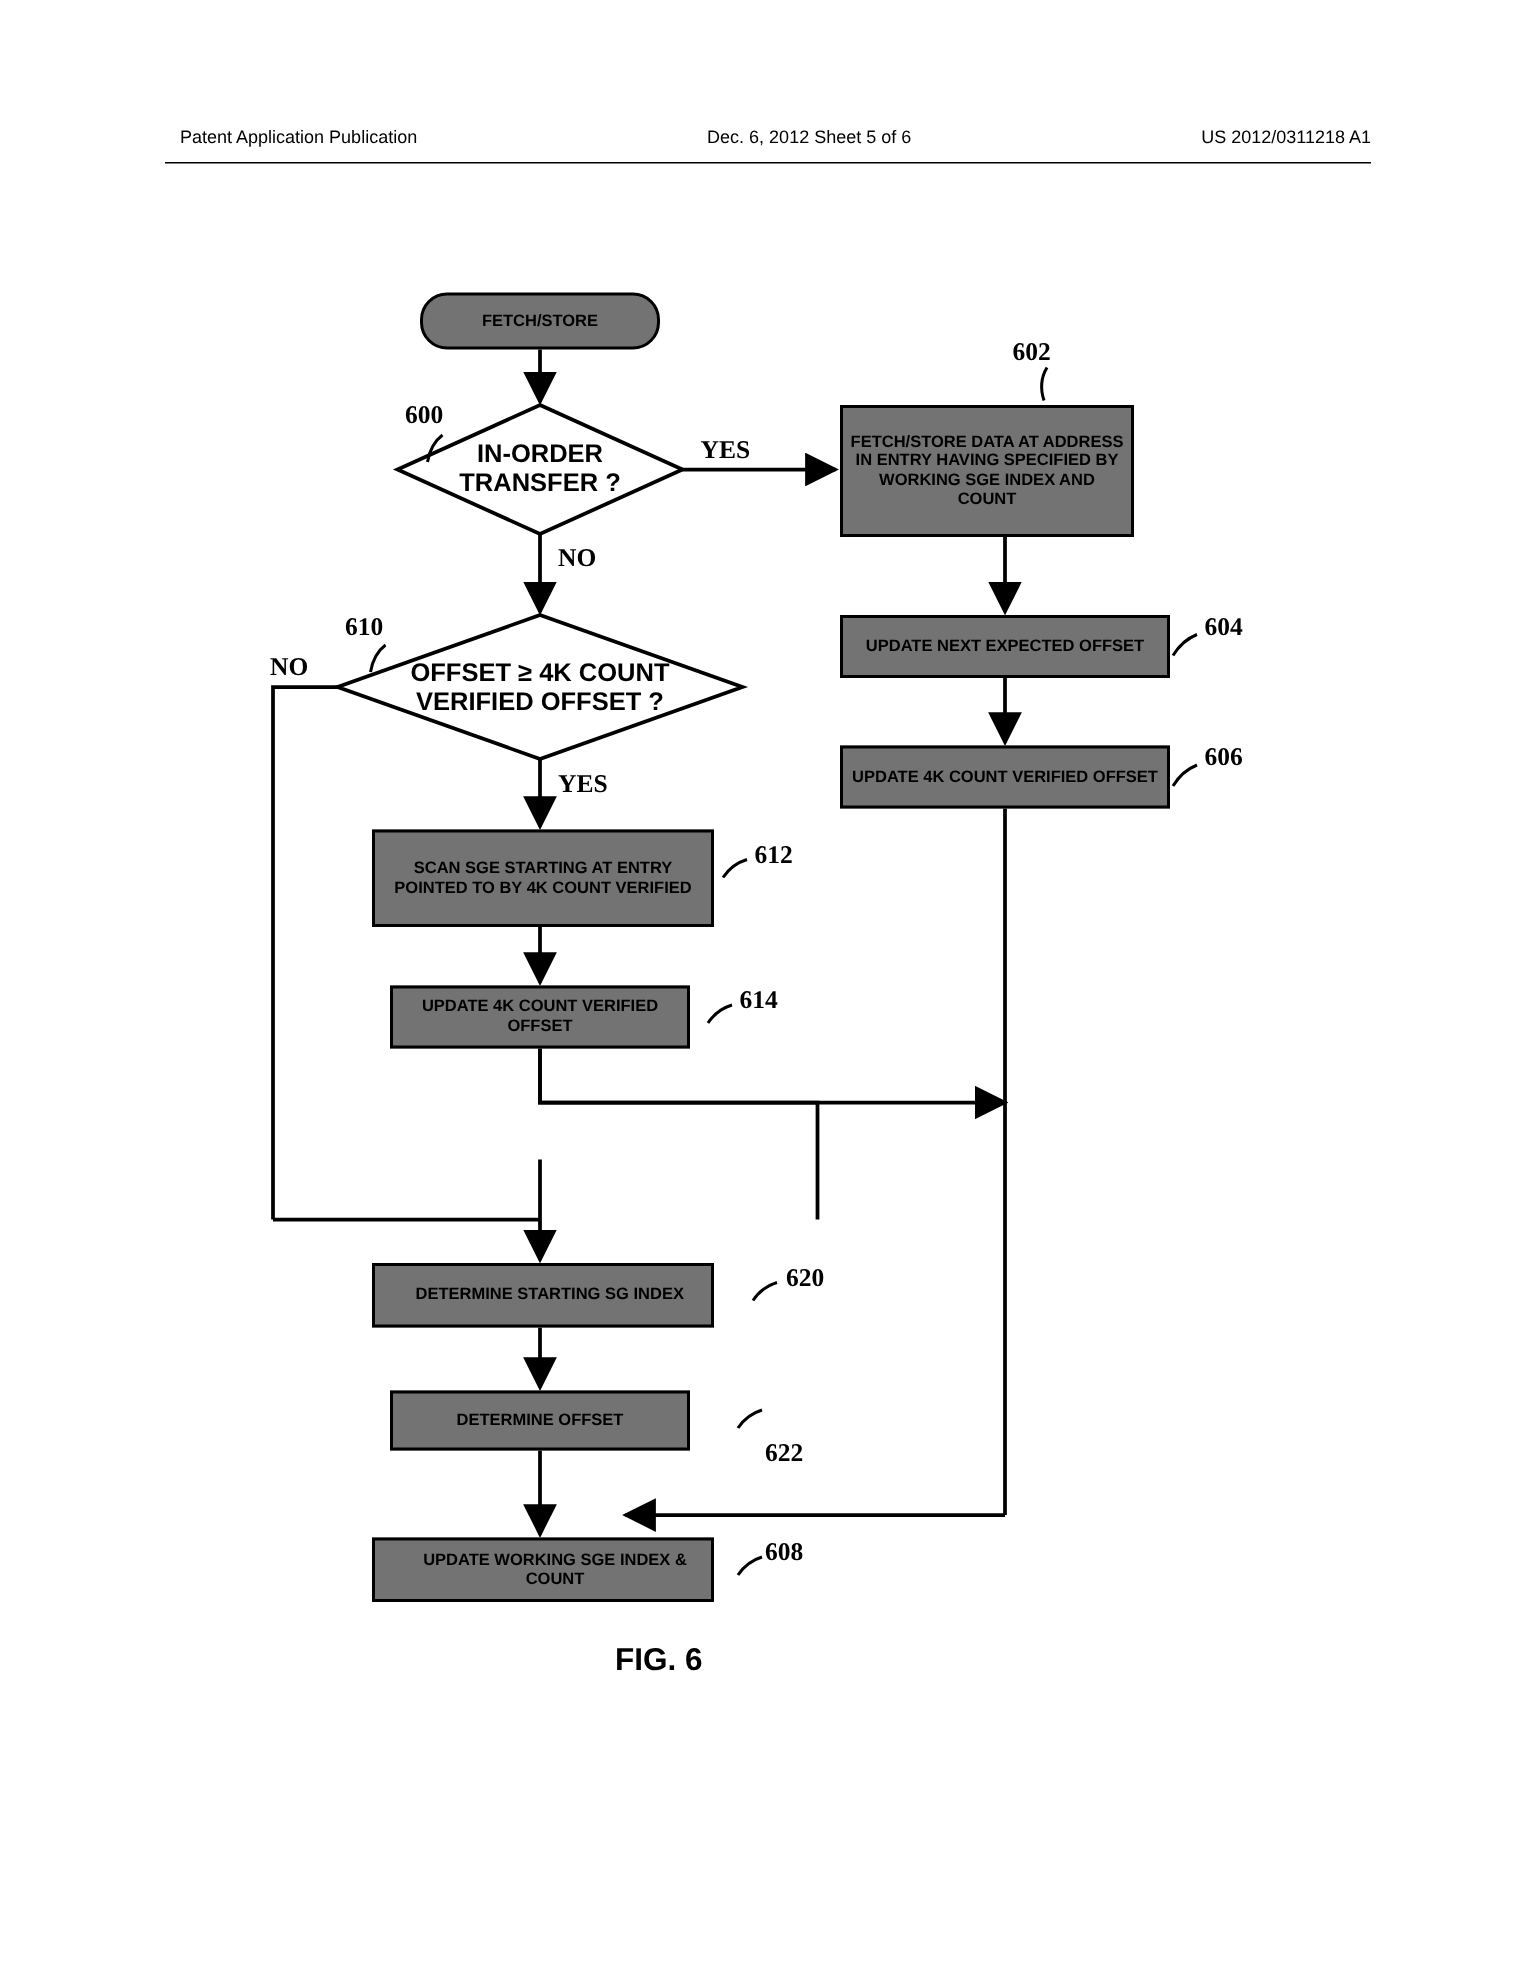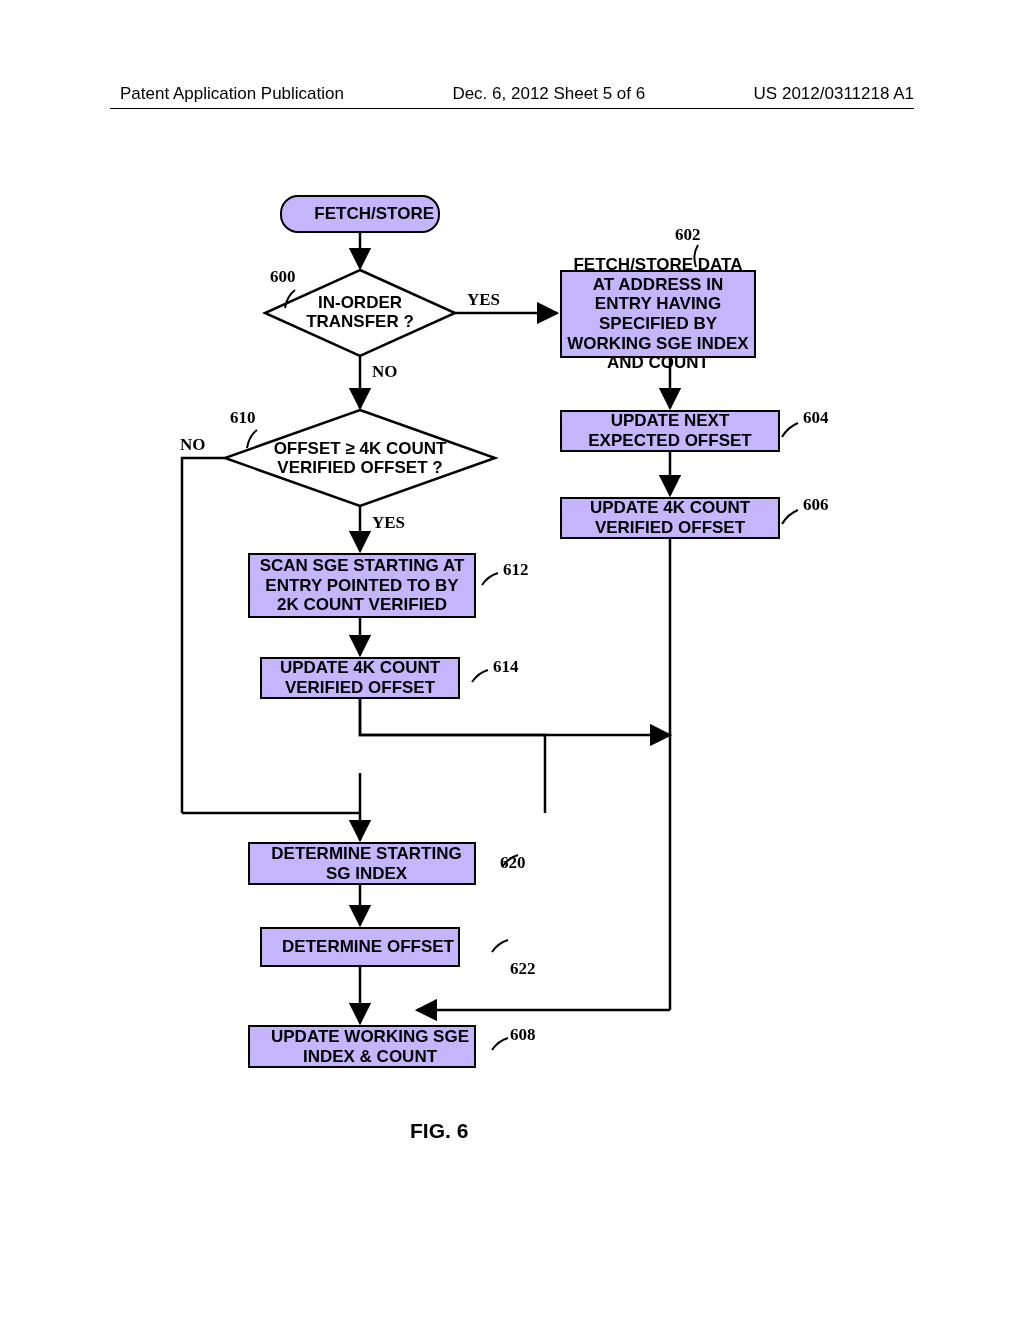--- a/index.html
+++ b/index.html
@@ -13,21 +13,21 @@
     background: white;
     font-family: Arial, Helvetica, sans-serif;
     position: relative;
   }
   .header {
     position: absolute;
     top: 84px;
     left: 0;
     right: 0;
     padding: 0 110px 0 120px;
-    font-size: 17px;
+    font-size: 12px;
     display: flex;
     justify-content: space-between;
   }
   .header-rule {
     position: absolute;
     top: 108px;
     left: 110px;
     right: 110px;
     border-bottom: 1.5px solid black;
   }
@@ -35,43 +35,42 @@
     position: absolute;
     top: 195px;
     left: 120px;
     width: 800px;
     height: 950px;
   }
   .box {
     position: absolute;
     border: 2.5px solid black;
     text-align: center;
-    font-size: 17px;
+    font-size: 11px;
     font-weight: bold;
     display: flex;
     align-items: center;
-    justify-content: flex-end;
+    justify-content: center;
     padding: 4px;
     line-height: 1.15;
-    background: #c4b5fd;
+    background: #737373;
   }
   .terminator {
     border-radius: 18px;
   }
   .label {
     position: absolute;
     font-size: 17px;
     font-weight: bold;
     font-family: Liberation Serif, serif;
   }
   .figlabel {
     position: absolute;
     font-size: 21px;
     font-weight: bold;
-    margin-top: 24px;
   }
   svg {
     position: absolute;
     top: 0;
     left: 0;
     overflow: visible;
   }
 </style>
 </head>
 <body>
@@ -159,21 +158,21 @@
     <span>FETCH/STORE DATA AT ADDRESS IN ENTRY HAVING SPECIFIED BY WORKING SGE INDEX AND COUNT</span>
   </div>
   <div class="box" style="left:440px; top:215px; width:220px; height:42px;">
     <span>UPDATE NEXT EXPECTED OFFSET</span>
   </div>
   <div class="box" style="left:440px; top:302px; width:220px; height:42px;">
     <span>UPDATE 4K COUNT VERIFIED OFFSET</span>
   </div>
 
   <div class="box" style="left:128px; top:358px; width:228px; height:65px;">
-    <span>SCAN SGE STARTING AT ENTRY POINTED TO BY 2K COUNT VERIFIED</span>
+    <span>SCAN SGE STARTING AT ENTRY POINTED TO BY 4K COUNT VERIFIED</span>
   </div>
   <div class="box" style="left:140px; top:462px; width:200px; height:42px;">
     <span>UPDATE 4K COUNT VERIFIED OFFSET</span>
   </div>
 
   <div class="box" style="left:128px; top:647px; width:228px; height:43px;padding-left:13px;">
     <span>DETERMINE STARTING SG INDEX</span>
   </div>
   <div class="box" style="left:140px; top:732px; width:200px; height:40px;">
     <span>DETERMINE OFFSET</span>
@@ -187,18 +186,18 @@
   <div class="label" style="left:252px; top:318px;">YES</div>
   <div class="label" style="left:60px; top:240px;">NO</div>
 
   <div class="label" style="left:150px; top:72px;">600</div>
   <div class="label" style="left:555px; top:30px;">602</div>
   <div class="label" style="left:110px; top:213px;">610</div>
   <div class="label" style="left:683px; top:213px;">604</div>
   <div class="label" style="left:683px; top:300px;">606</div>
   <div class="label" style="left:383px; top:365px;">612</div>
   <div class="label" style="left:373px; top:462px;">614</div>
-  <div class="label" style="left:380px; top:647px;margin-top:11px;">620</div>
+  <div class="label" style="left:404px; top:647px;">620</div>
   <div class="label" style="left:390px; top:764px;">622</div>
   <div class="label" style="left:390px; top:830px;">608</div>
 
   <div class="figlabel" style="left:290px; top:900px;">FIG. 6</div>
 </div>
 
 </body></html>

